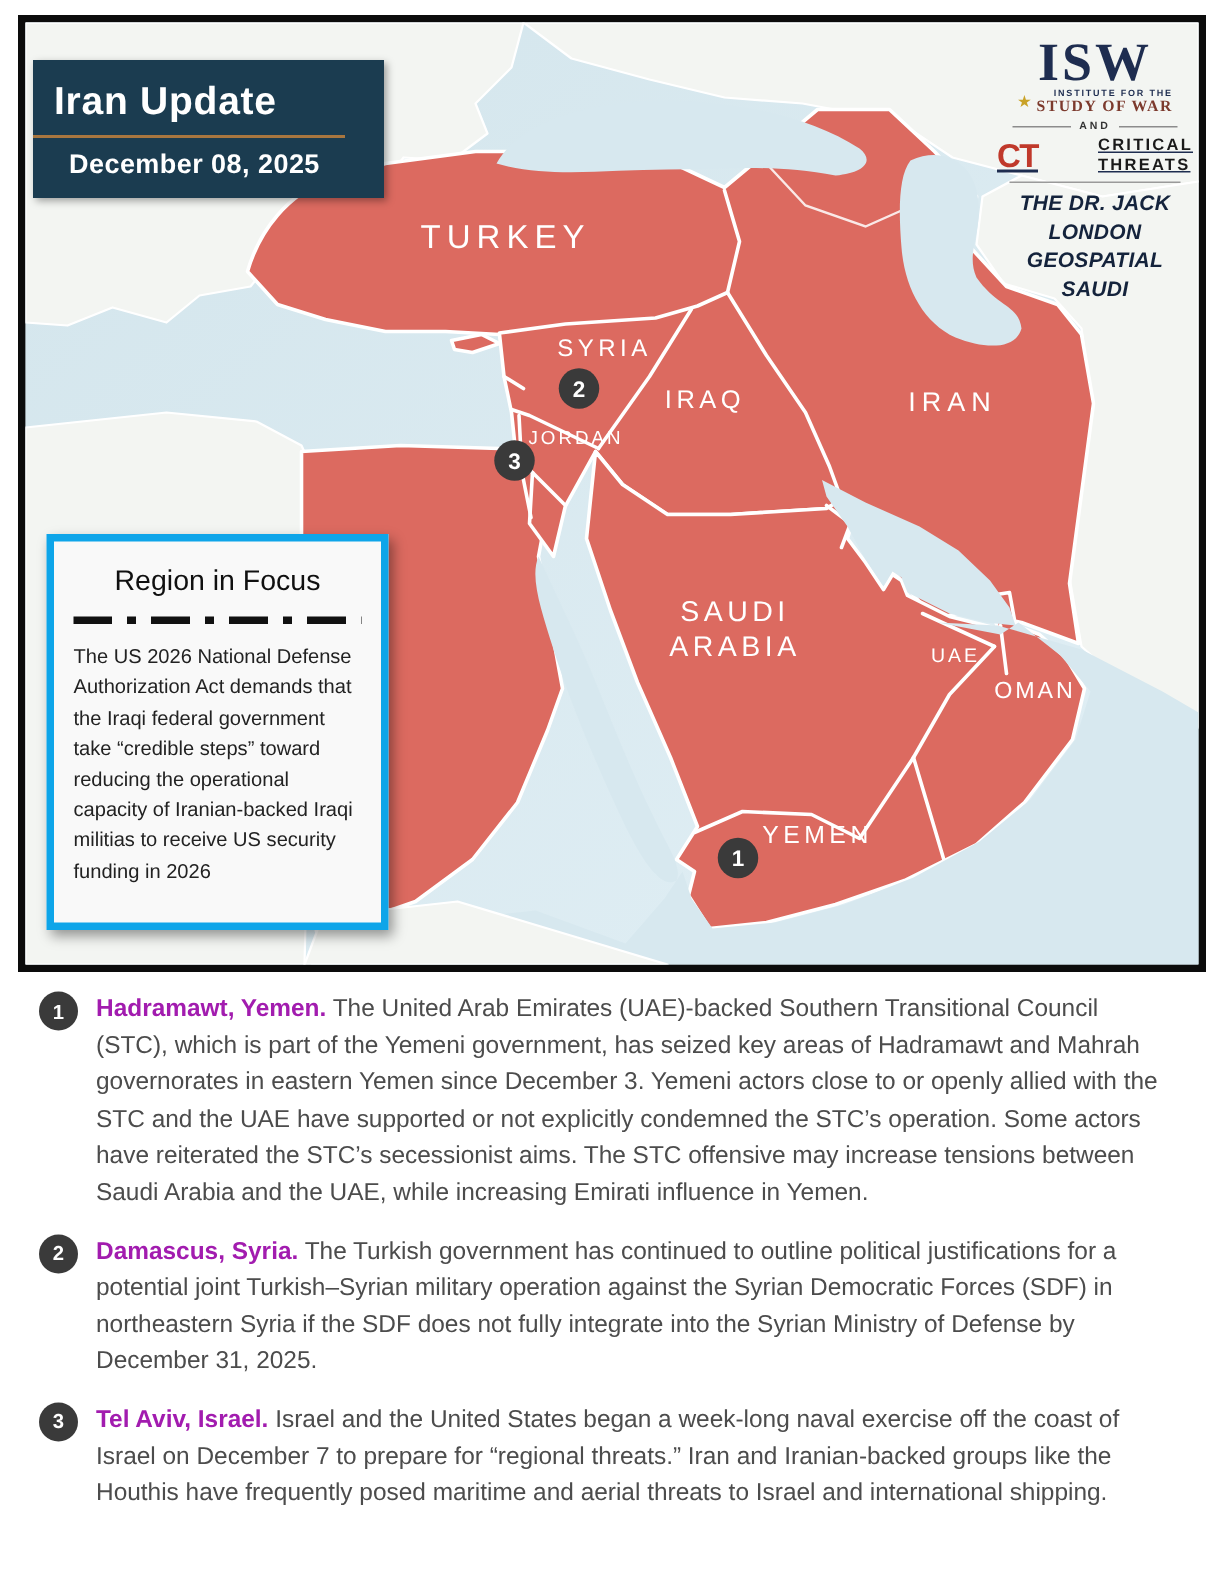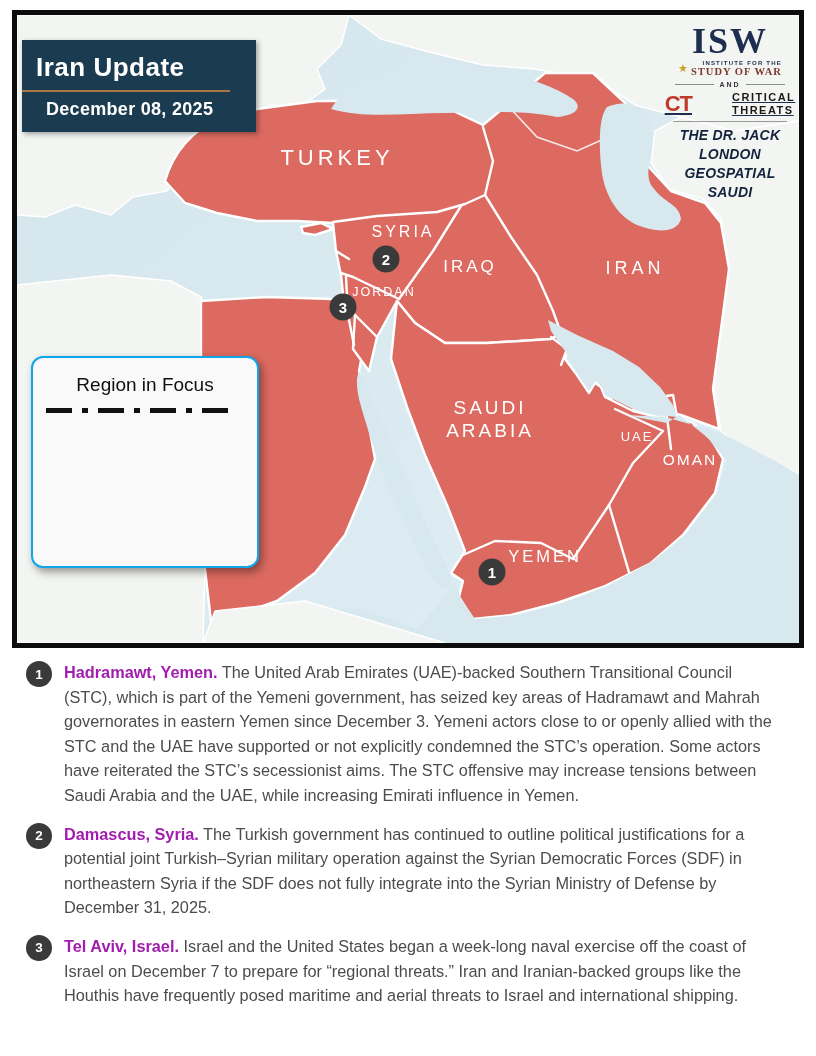--- a/index.html
+++ b/index.html
@@ -43,22 +43,22 @@
   .logo .androw .andtx{font-size:7px;letter-spacing:2px;color:#333;font-weight:bold;}
   .logo .ctrow{display:flex;align-items:center;justify-content:center;gap:4px;text-decoration:underline;}
   .logo .ct{color:#c0392b;font-size:22px;font-weight:bold;letter-spacing:-1px;line-height:.9;}
   .logo .ctxt{text-align:left;font-size:11px;font-weight:bold;color:#1a1a1a;
               letter-spacing:1.5px;line-height:1.15;margin-left:36px;}
   .logo .fundline{height:1px;background:#9a9a9a;margin:5px 4px 4px 4px;}
   .logo .fund{font-size:14px;font-weight:bold;font-style:italic;color:#14233c;
               line-height:1.35;letter-spacing:.2px;}
 
   
-  .region-box{position:absolute;left:14px;top:341px;width:228px;height:212px;
-              background:#f9f9f9;border:2px solid #0ea5e9;border-radius:12px;
+  .region-box{position:absolute;left:14px;top:341px;width:228px;height:264px;
+              background:#f9f9f9;border:5px solid #0ea5e9;border-radius:0;
               box-shadow:3px 4px 8px rgba(0,0,0,.4);box-sizing:border-box;
               padding:12px 13px;}
   .region-box .rtitle{text-align:center;font-size:19px;color:#101010;margin-top:4px;}
   .region-box .dash{height:5px;margin:12px 2px 12px 0;width:192px;
      background:repeating-linear-gradient(90deg,#111 0 26px,transparent 26px 36px,
                 #111 36px 42px,transparent 42px 52px);}
   .region-box .rbody{font-size:13.4px;line-height:1.52;color:#222;}
 
   .copyright{position:absolute;left:8px;bottom:1px;font-family:"Liberation Serif",serif;
              font-style:italic;font-size:13px;color:#1f1f1f;}
@@ -189,20 +189,21 @@
       <div class="fundline"></div>
       <div class="fund">
         <div>THE DR. JACK LONDON</div>
         <div>GEOSPATIAL SAUDI</div>
       </div>
     </div>
 
     <div class="region-box">
       <div class="rtitle">Region in Focus</div>
       <div class="dash"></div>
+      <div class="rbody">The US 2026 National Defense Authorization Act demands that the Iraqi federal government take “credible steps” toward reducing the operational capacity of Iranian-backed Iraqi militias to receive US security funding in 2026</div>
     </div>
 
   </div>
 
   <div class="updates">
 
     <div class="update-item">
       <div class="badge">1</div>
       <div class="utext"><b>Hadramawt, Yemen.</b> <span>The United Arab Emirates (UAE)-backed Southern Transitional Council (STC), which is part of the Yemeni government, has seized key areas of Hadramawt and Mahrah governorates in eastern Yemen since December 3. Yemeni actors close to or openly allied with the STC and the UAE have supported or not explicitly condemned the STC’s operation. Some actors have reiterated the STC’s secessionist aims. The STC offensive may increase tensions between Saudi Arabia and the UAE, while increasing Emirati influence in Yemen.</span></div>
     </div>

